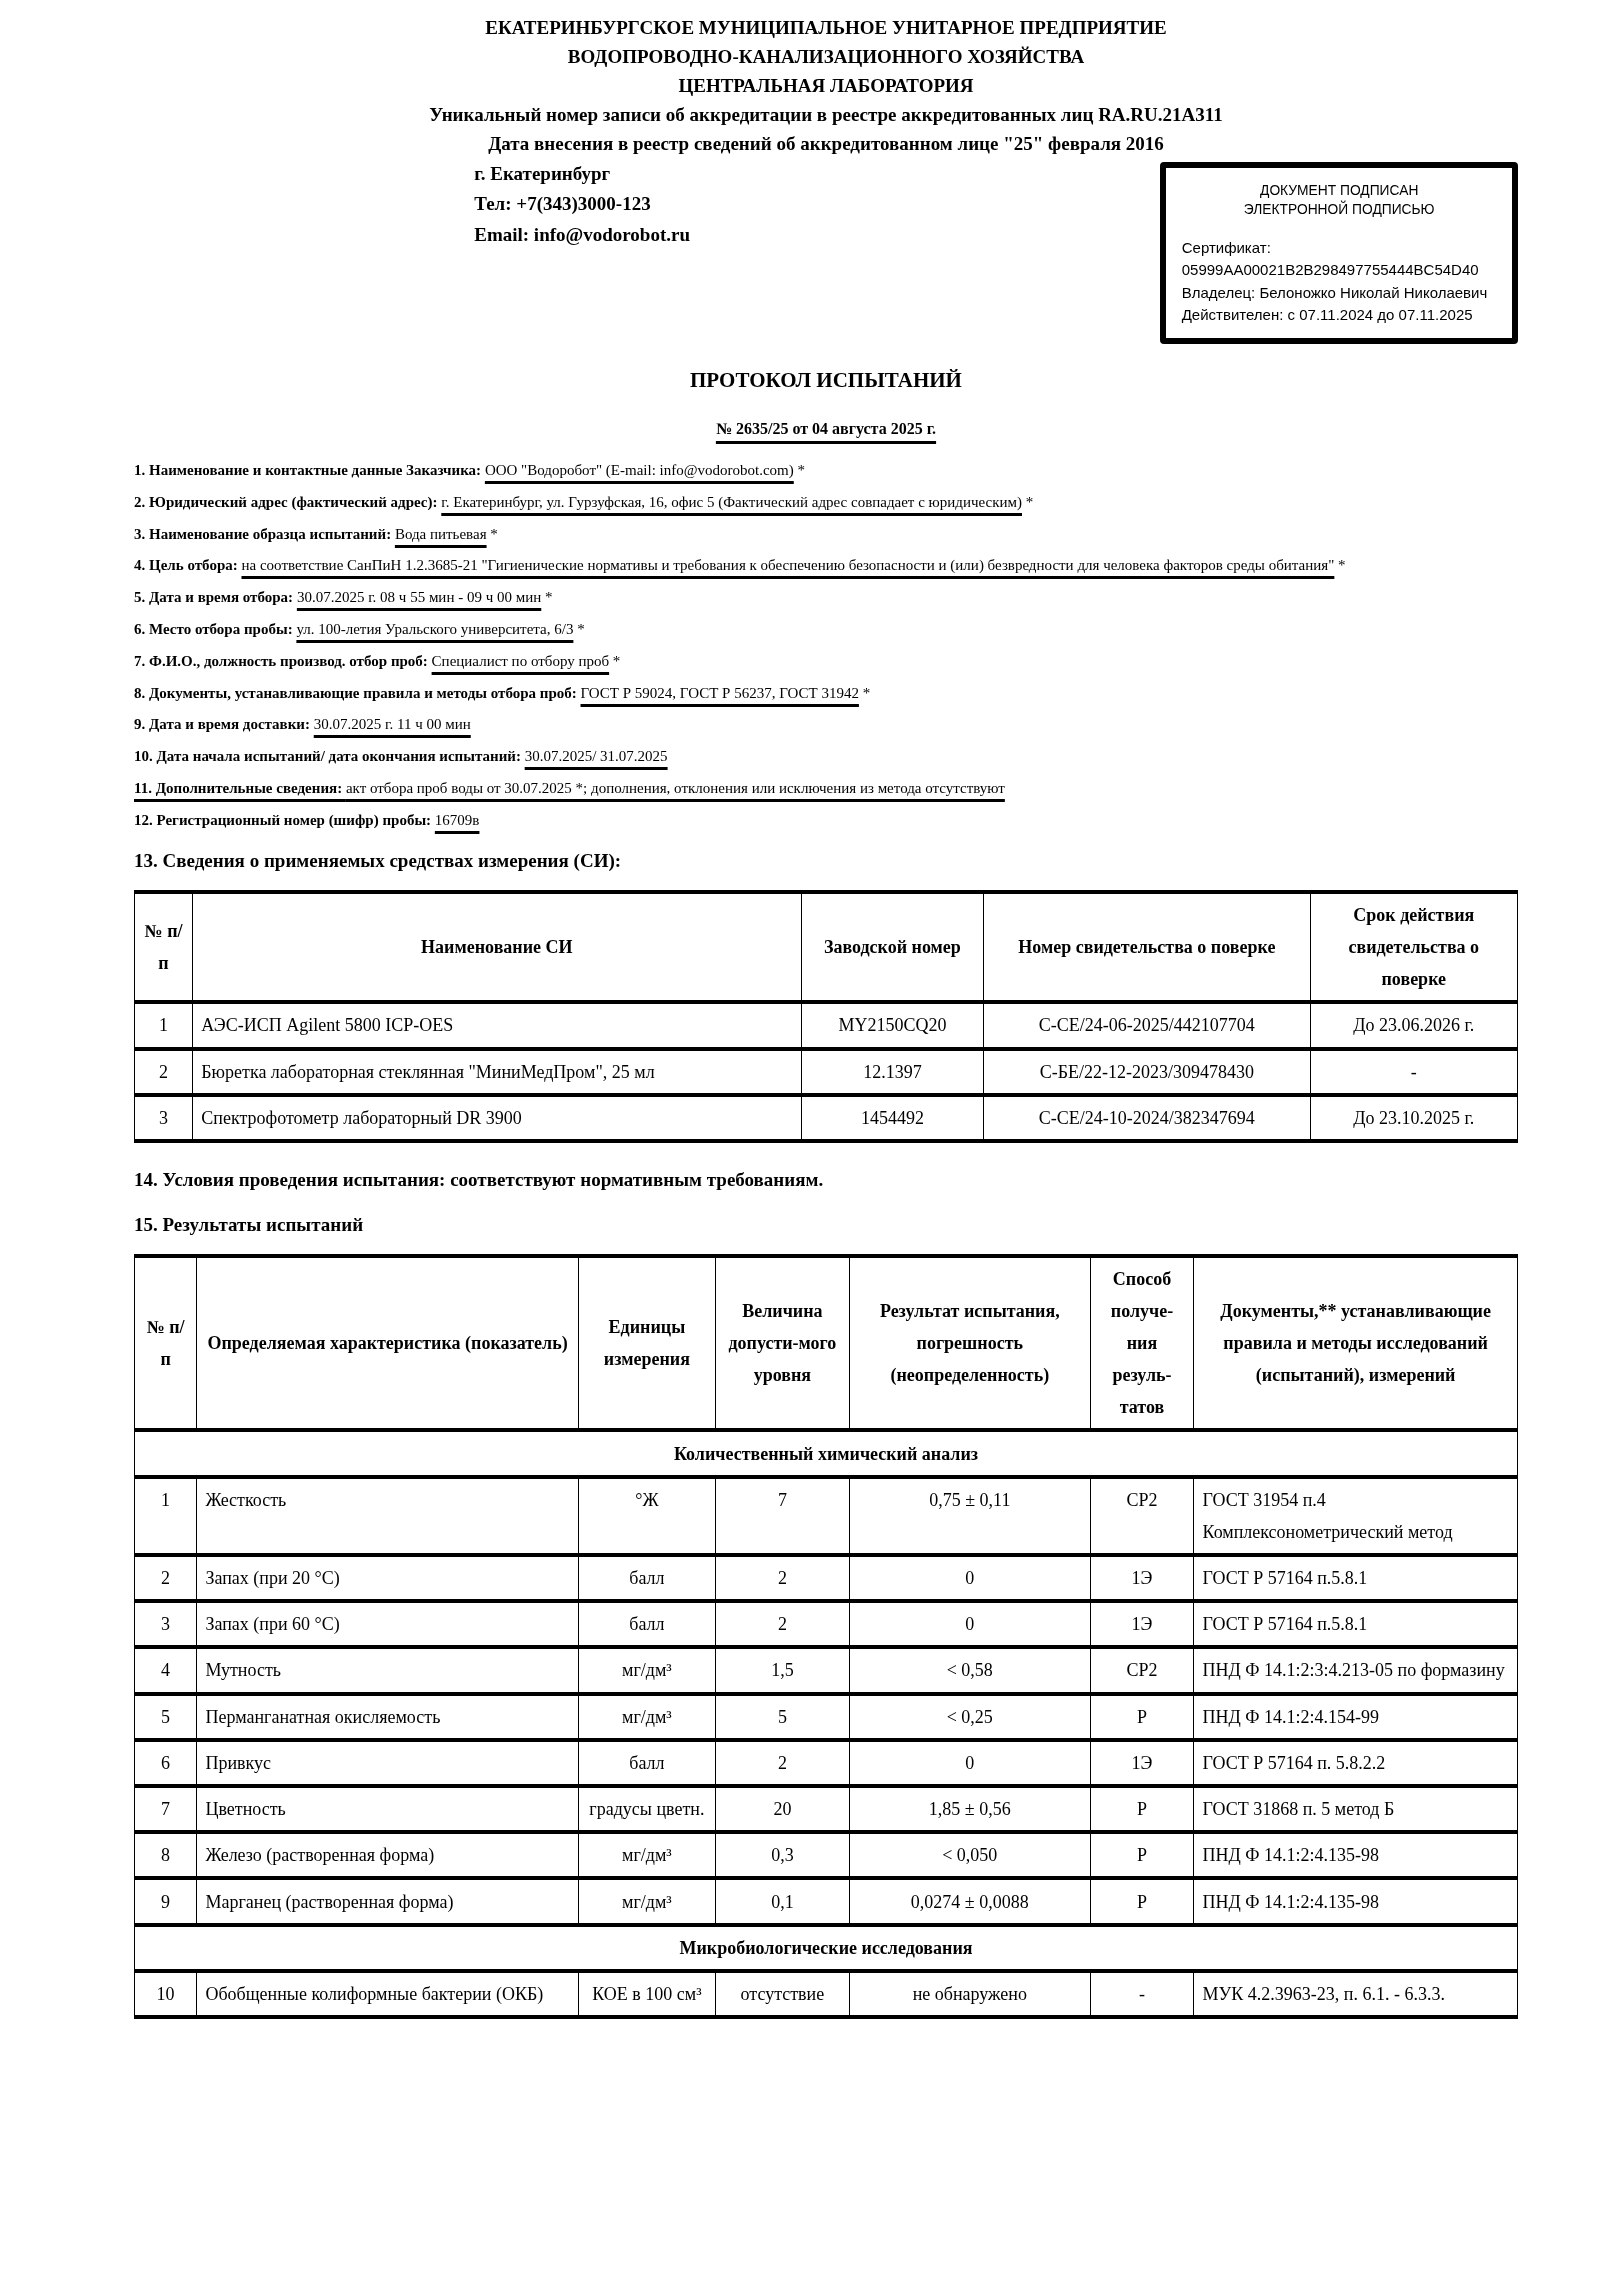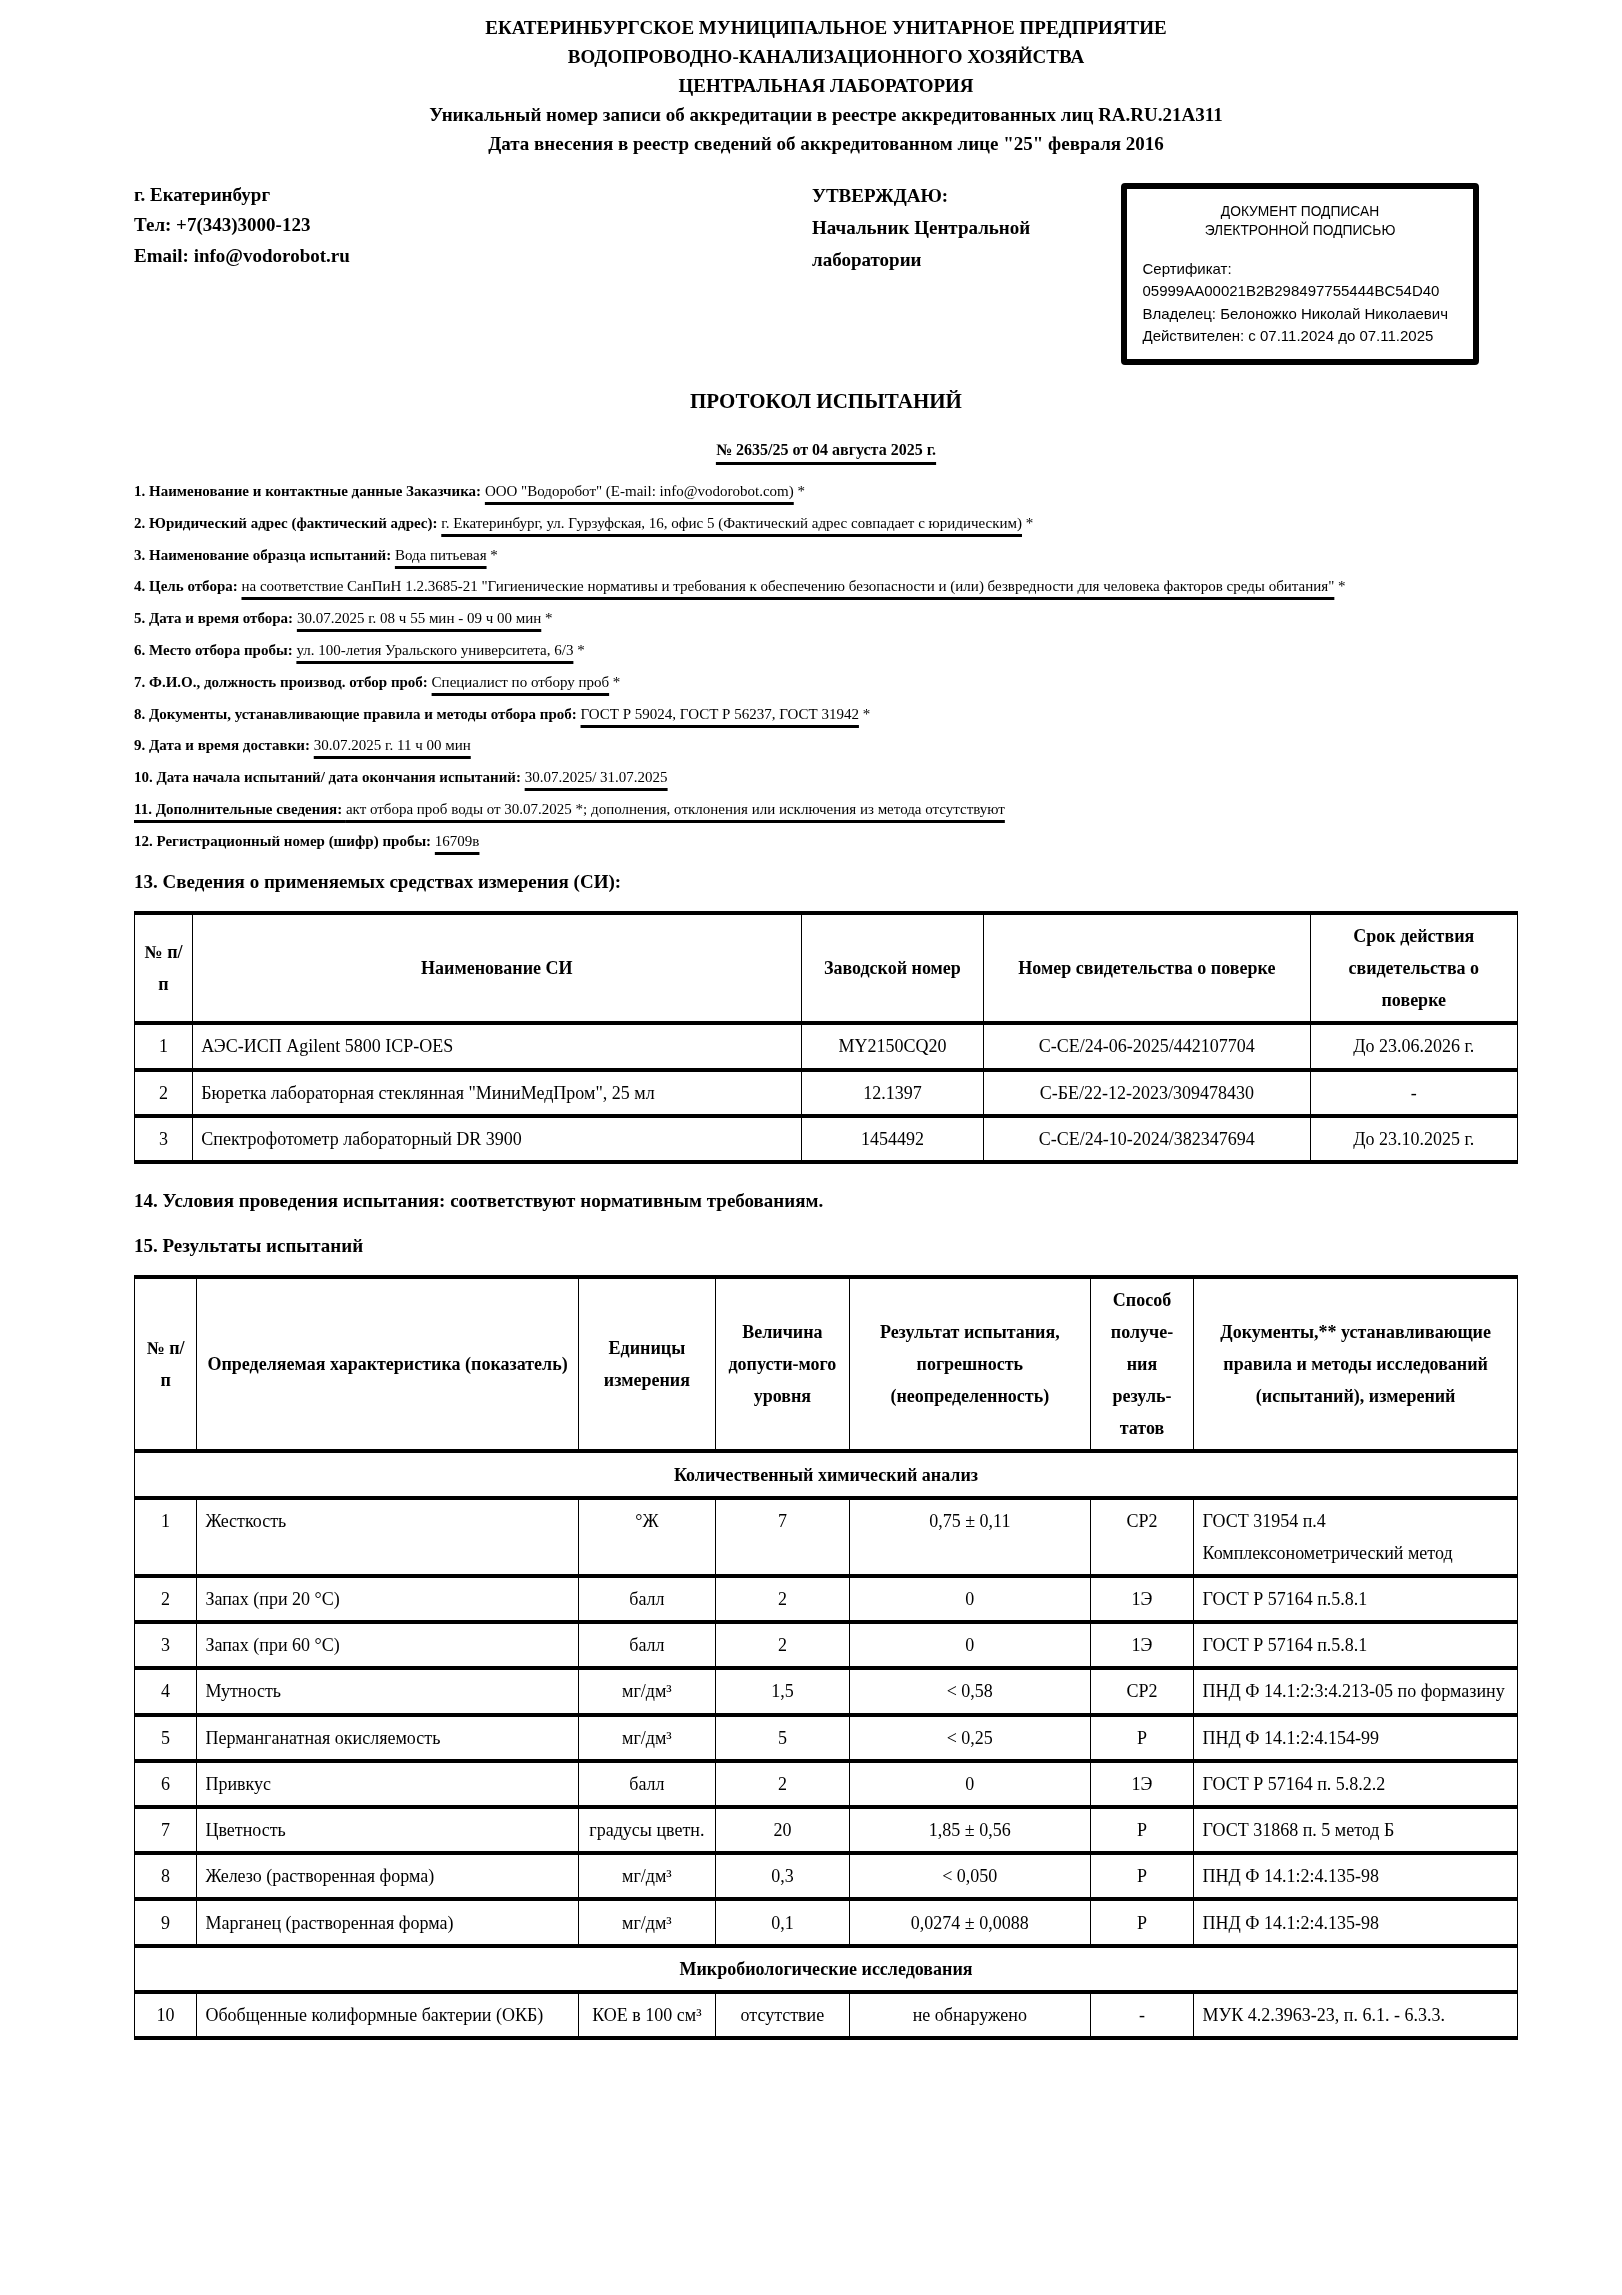--- a/index.html
+++ b/index.html
@@ -7,21 +7,21 @@
     width:1623px; min-height:2295px; box-sizing:border-box;
     padding:14.3px 105px 31px 134px;
     font-family:"Liberation Serif","DejaVu Serif",serif;
     color:#000;
   }
   
   .doc-header { text-align:center; font-weight:bold; font-size:19px; line-height:1.52; }
   .doc-header .hline { white-space:normal; }
 
   
-  .info-band { display:flex; align-items:flex-start; margin-top:21px; }
+  .info-band { display:flex; align-items:flex-start; margin-top:0;justify-content:flex-end; }
   .sender { font-weight:bold; font-size:19px; line-height:1.62; flex:0 0 678px; }
   .approve { font-weight:bold; font-size:19px; line-height:1.7; flex:0 0 301px; }
   .stamp {
     flex:0 0 auto; width:315px; min-height:106px; margin-left:8.2px; margin-top:3.1px;
     border:6.1px solid #000; border-radius:4px;
     padding:13.3px 15.3px 11.2px 15.3px;
     font-family:"Liberation Sans","DejaVu Sans",sans-serif;
     display:flex; flex-direction:column; justify-content:space-between;
   }
   .stamp-title { text-align:center; font-size:13.8px; line-height:1.4; }
@@ -68,25 +68,20 @@
       <div class="hline">ЦЕНТРАЛЬНАЯ ЛАБОРАТОРИЯ</div>
       <div class="hline">Уникальный номер записи об аккредитации в реестре аккредитованных лиц RA.RU.21А311</div>
       <div class="hline">Дата внесения в реестр сведений об аккредитованном лице  "25" февраля 2016</div>
     </div>
 
   <div class="info-band">
     <div class="sender">
       <div>г. Екатеринбург</div>
       <div>Тел: +7(343)3000-123</div>
       <div>Email: info@vodorobot.ru</div>
-    </div>
-    <div class="approve">
-      <div>УТВЕРЖДАЮ:</div>
-      <div>Начальник Центральной</div>
-      <div>лаборатории</div>
     </div>
     <div class="stamp">
       <div class="stamp-title">
         <div>ДОКУМЕНТ ПОДПИСАН</div>
         <div>ЭЛЕКТРОННОЙ ПОДПИСЬЮ</div>
       </div>
       <div class="stamp-meta">
         <div>Сертификат: 05999AA00021B2B298497755444BC54D40</div>
         <div>Владелец: Белоножко Николай Николаевич</div>
         <div>Действителен: с 07.11.2024 до 07.11.2025</div>

